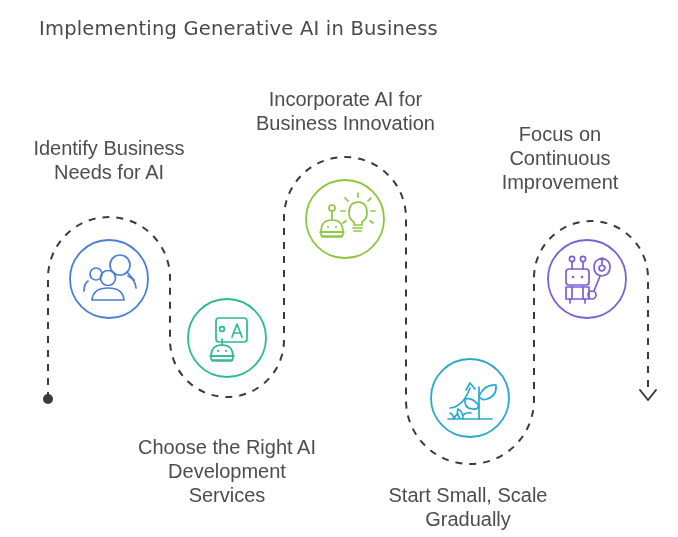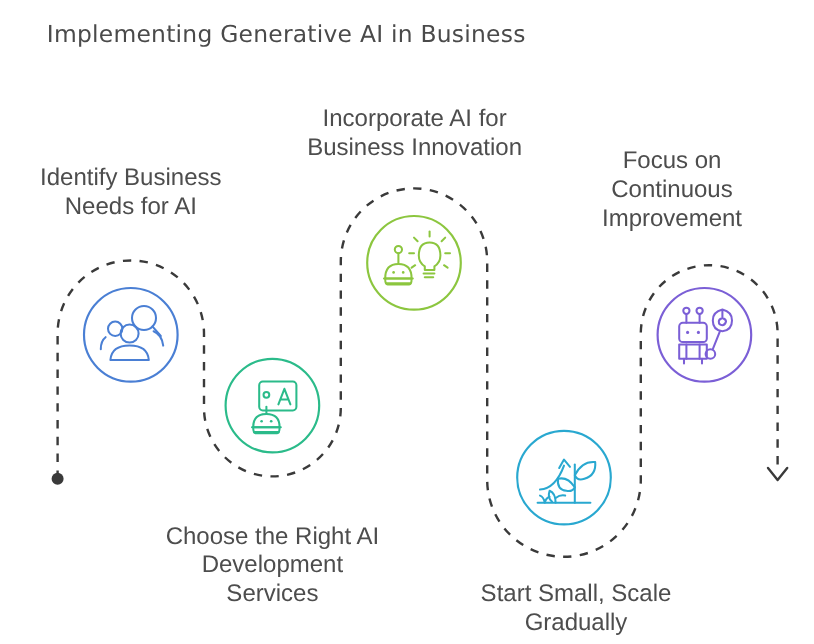--- a/index.html
+++ b/index.html
@@ -202,20 +202,20 @@
   <div class="node-label" style="left:9px; top:136px; width:200px;">Identify Business
 Needs for AI</div>
 
   <div class="node-label" style="left:117px; top:423px; width:220px;margin-top:12px;">Choose the Right AI
 Development
 Services</div>
 
   <div class="node-label" style="left:243px; top:87px; width:205px;">Incorporate AI for
 Business Innovation</div>
 
-  <div class="node-label" style="left:380px; top:483px; width:200px;">Start Small, Scale
+  <div class="node-label" style="left:368px; top:483px; width:200px;">Start Small, Scale
 Gradually</div>
 
   <div class="node-label" style="left:477px; top:122px; width:166px;">Focus on
 Continuous
 Improvement</div>
 
 </div>
 
 </body></html>

